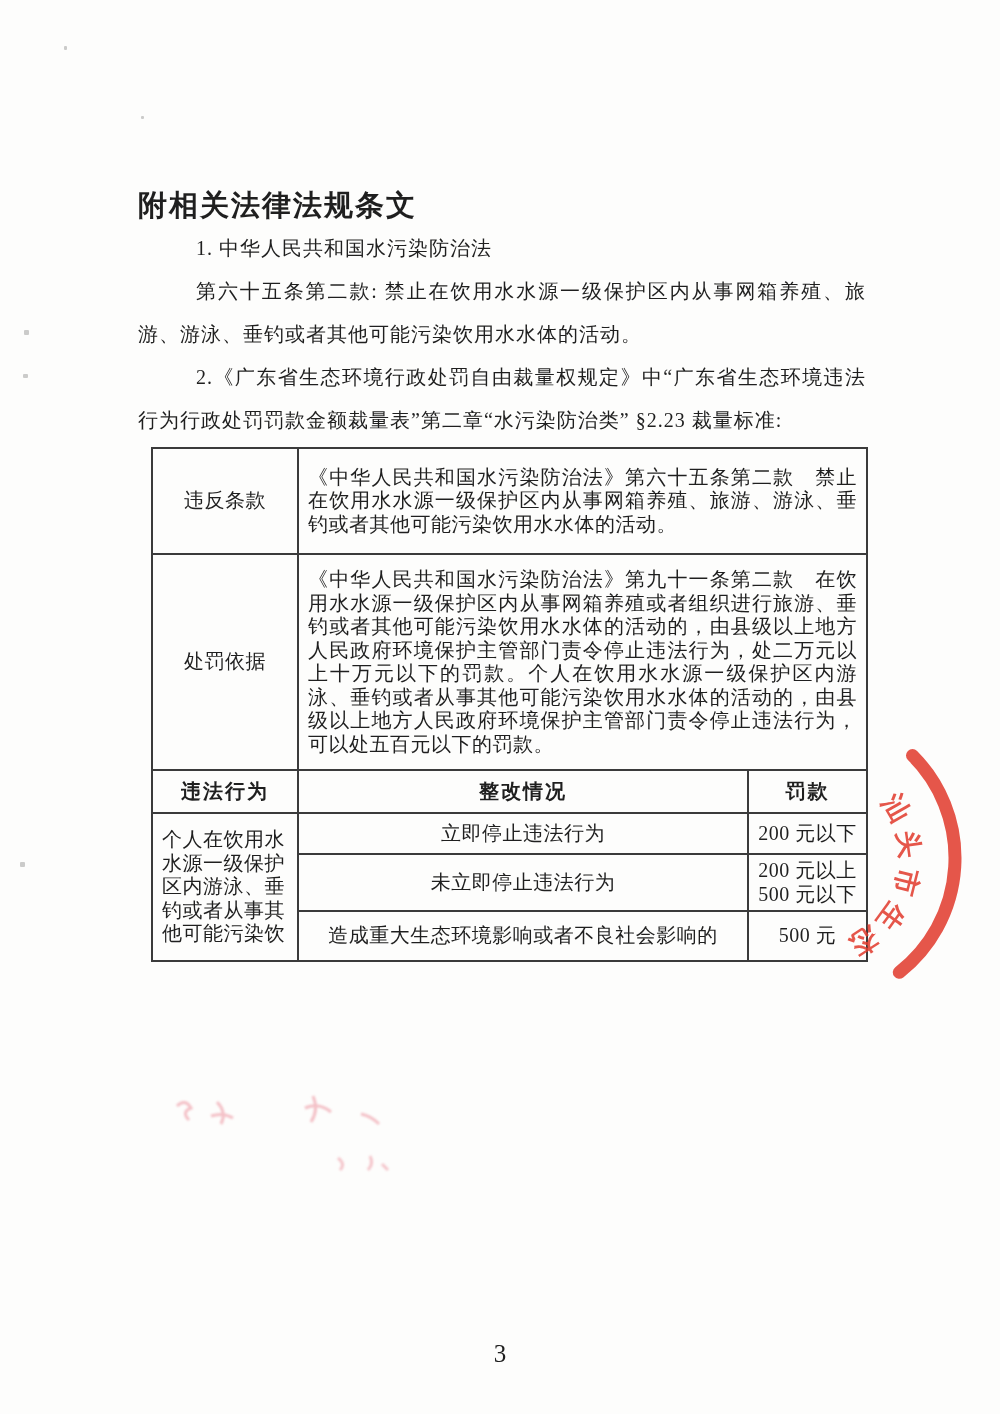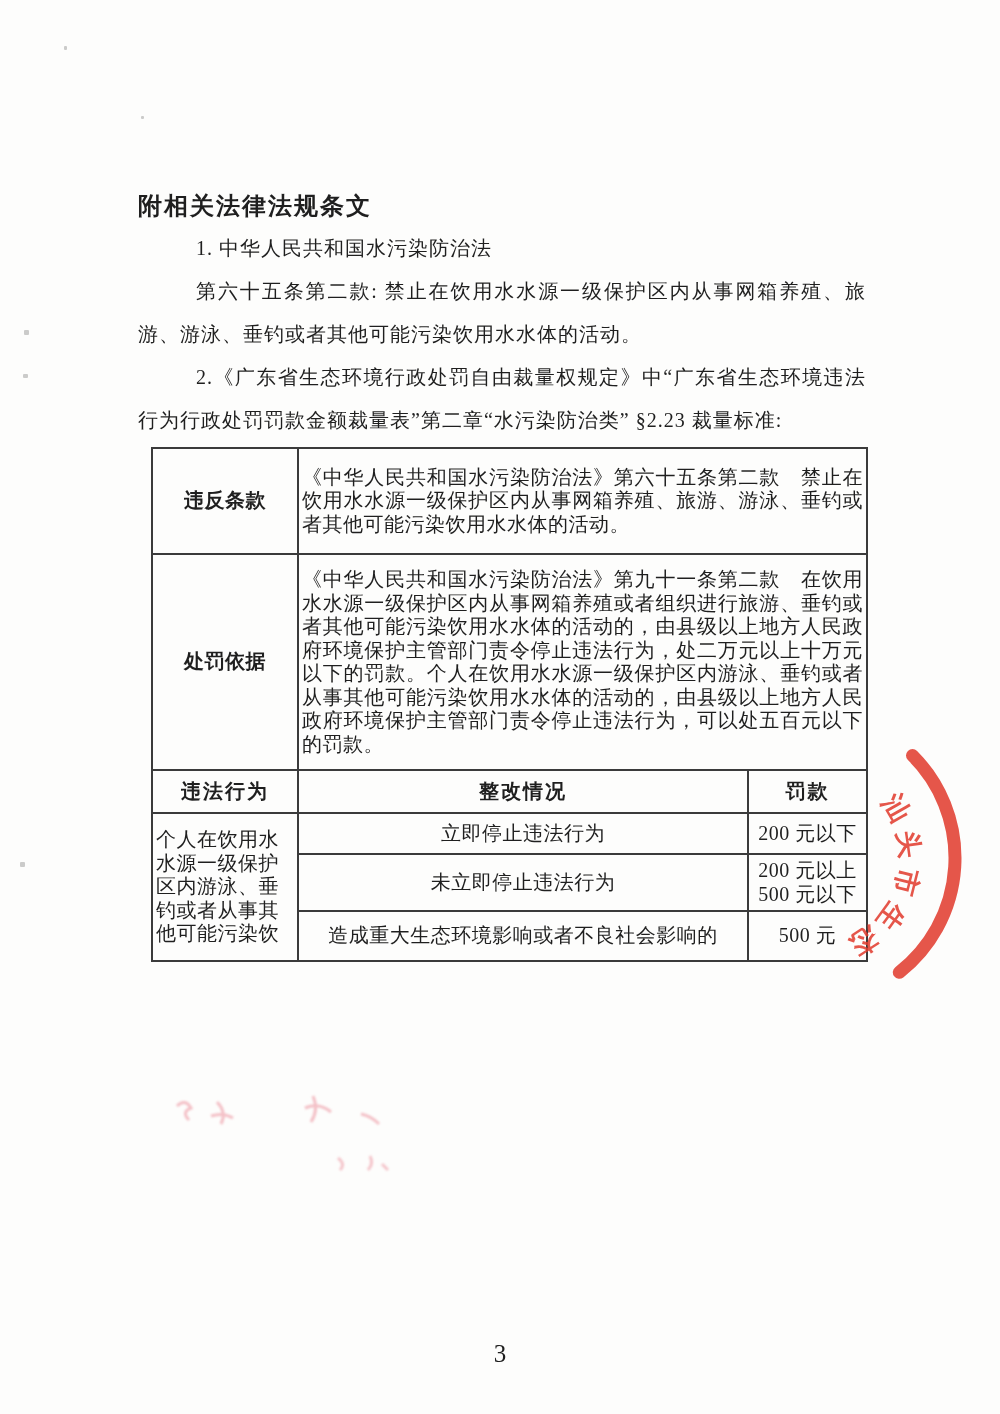--- a/index.html
+++ b/index.html
@@ -12,47 +12,47 @@
     color:#1f1f1f;
     font-family:"Liberation Serif", serif;
   }
   .content{
     position:absolute;left:138px;top:0;width:728px;
   }
   .doc-heading{
     margin:184px 0 0 0;
     font-family:"Liberation Sans", sans-serif;
     font-weight:bold;
-    font-size:24px;line-height:43px;
+    font-size:29px;line-height:43px;
     letter-spacing:2px;
   }
   p.body-para{
     margin:0;
     font-size:20px;line-height:43px;
     text-indent:58px;
     text-align:justify;
     letter-spacing:1px;
   }
   table.standards{
     border-collapse:collapse;
     table-layout:fixed;
     width:715px;
     margin:5px 0 0 13px;
   }
   table.standards td{
     border:2px solid #3b3b3b;
     font-size:20px;
     line-height:23.5px;
     letter-spacing:0.5px;
-    padding:4px 3px;
+    padding:4px 9px;
     vertical-align:middle;
   }
   td.label-cell{
     font-family:"Liberation Sans", sans-serif;
-    font-weight:bold;
+    font-weight:normal;
     text-align:center;
     letter-spacing:2px;
     padding:4px 2px;
   }
   td.content-cell{
     text-align:justify;
   }
   tr.hdr-row td{
     font-family:"Liberation Sans", sans-serif;
     font-weight:bold;

